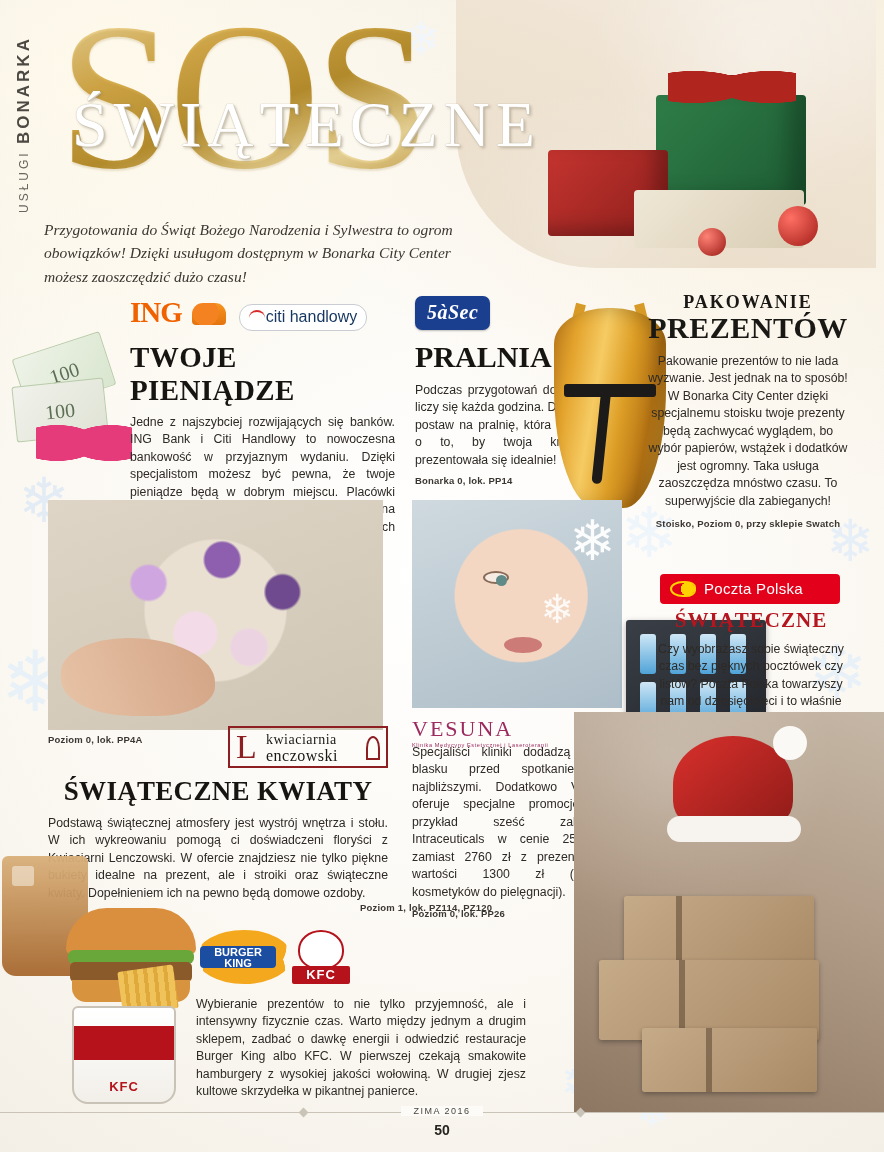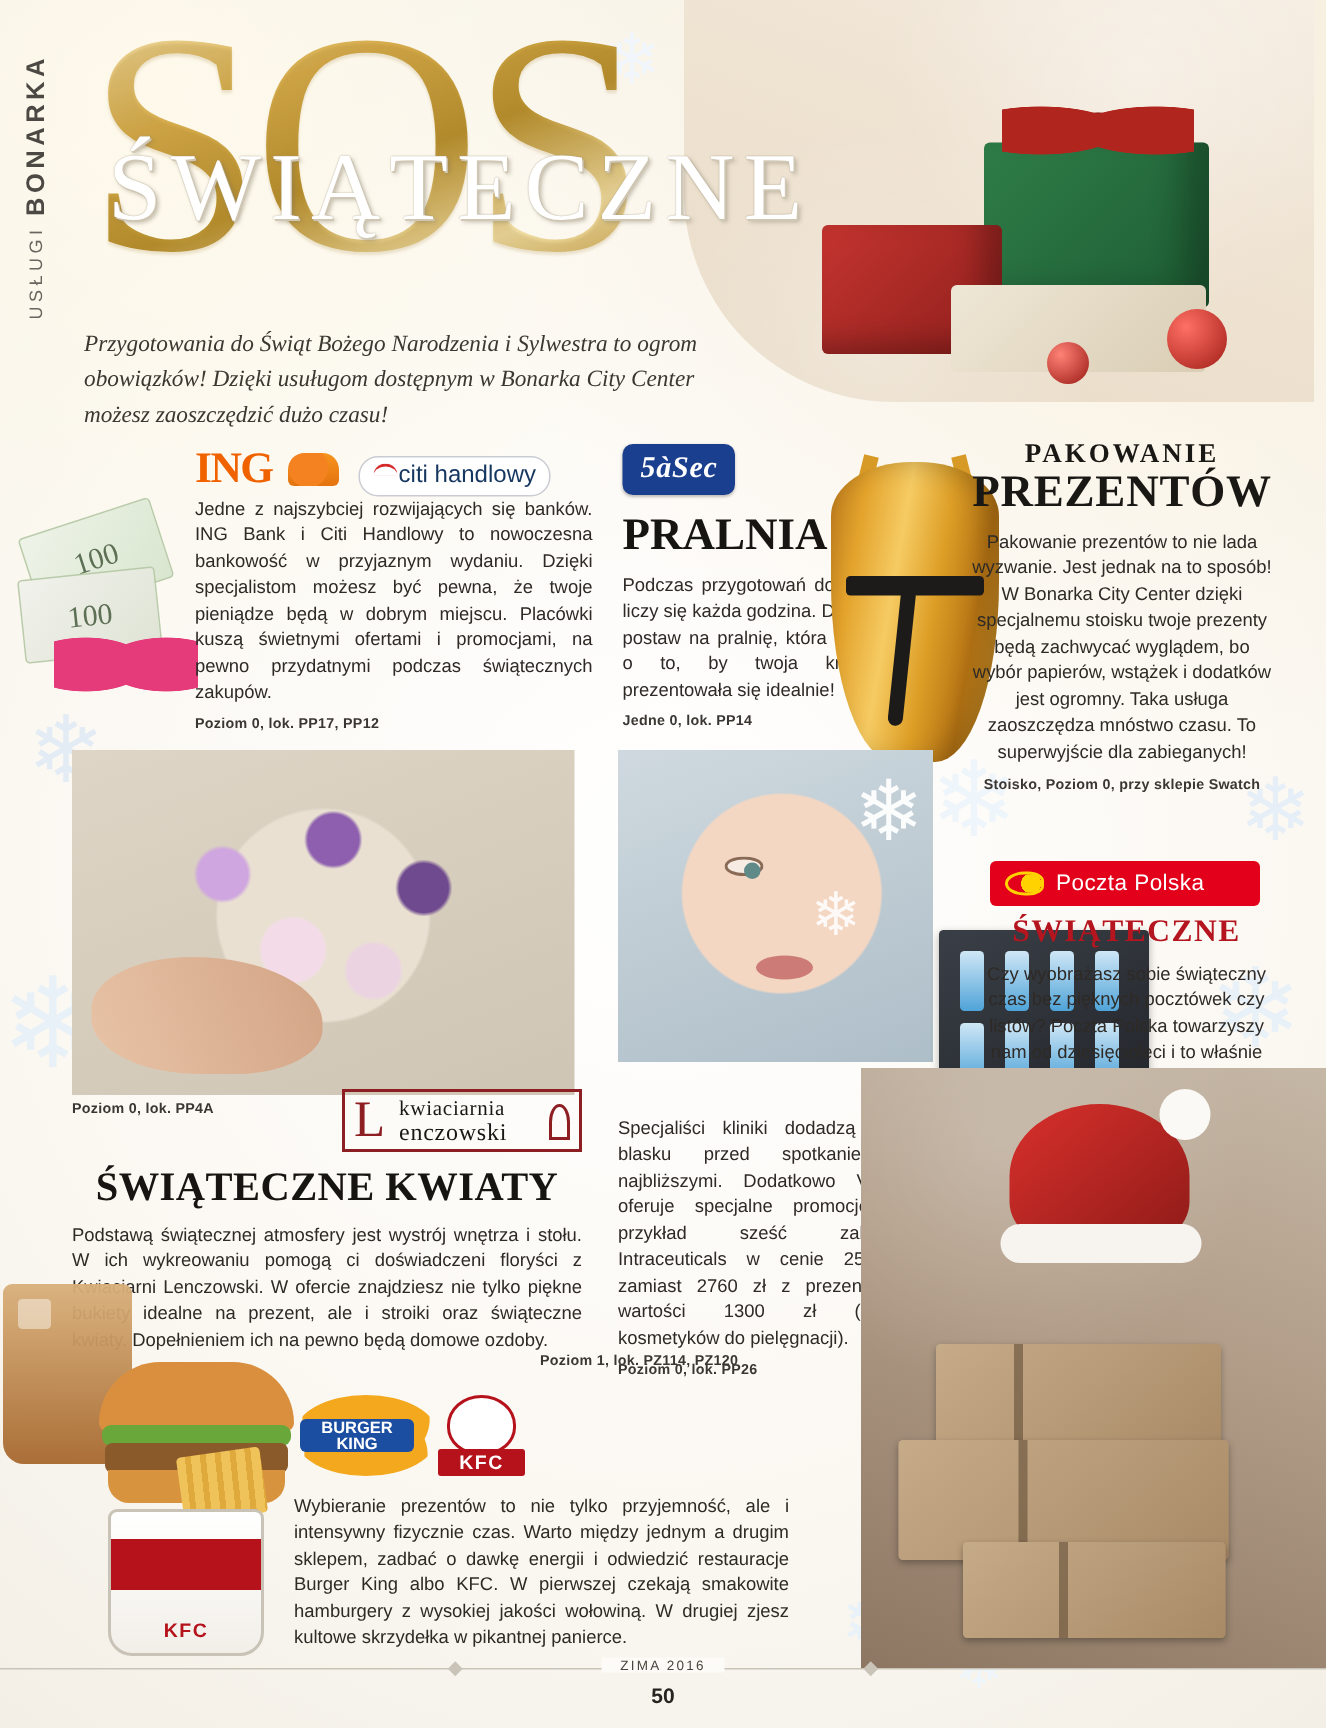--- a/index.html
+++ b/index.html
@@ -41,21 +41,21 @@
     text-shadow: 0 2px 2px rgba(150,110,30,0.18);
   }
   .swiateczne {
     position:absolute; left:72px; top:88px;
     font-family:"Liberation Serif", serif;
     font-size:64px; letter-spacing:6px; font-weight:normal;
     color:#fff;
     text-shadow: 1px 1px 0 #cfc6b3, 2px 2px 3px rgba(120,110,90,.45), 0 0 1px #a99c82;
   }
   .lede {
-    position:absolute; left:56px; top:218px; width:430px;
+    position:absolute; left:44px; top:218px; width:430px;
     font-family:"Liberation Serif", serif;
     font-style:italic; font-size:15.5px; line-height:1.5; color:#3b3731;
   }
 
   
   .gift-photo {
     position:absolute; right:8px; top:0; width:420px; height:268px;
     background:
       radial-gradient(circle at 72% 18%, rgba(255,255,255,0.35), rgba(0,0,0,0) 45%),
       radial-gradient(circle at 30% 85%, rgba(255,255,255,0.25), rgba(0,0,0,0) 40%),
@@ -280,29 +280,30 @@
     <div class="note note2">100</div>
     <div class="pinkbow"></div>
   </div>
 
   <div class="mod-money">
     <div>
       <span class="ing-logo">ING</span>
       <span class="lion"></span>
       <span class="citi"><i></i><span>citi handlowy</span></span>
     </div>
+    <div class="h-serif title-money">TWOJE PIENIĄDZE</div>
     <div class="body-txt">Jedne z najszybciej rozwijających się banków. ING Bank i Citi Handlowy to nowoczesna bankowość w przyjaznym wydaniu. Dzięki specjalistom możesz być pewna, że twoje pieniądze będą w dobrym miejscu. Placówki kuszą świetnymi ofertami i promocjami, na pewno przydatnymi podczas świątecznych zakupów.</div>
     <div class="loc" style="margin-top:6px">Poziom 0, lok. PP17, PP12</div>
   </div>
 
   <div class="mod-pralnia">
     <span class="sasec"><span>5àSec</span></span>
     <div class="h-serif title-pralnia">PRALNIA</div>
     <div class="body-txt">Podczas przygotowań do świąt liczy się każda godzina. Dlatego postaw na pralnię, która zadba o to, by twoja kreacja prezentowała się idealnie!</div>
-    <div class="loc" style="margin-top:6px">Jedne 0, lok. PP14</div>
+    <div class="loc" style="margin-top:6px">Bonarka 0, lok. PP14</div>
   </div>
 
   <div class="dress">
     <div class="strapL"></div>
     <div class="strapR"></div>
     <div class="cloth"></div>
     <div class="belt"></div>
     <div class="tie"></div>
   </div>
 
@@ -342,20 +343,24 @@
     <span class="vial" style="left:14px;top:14px;"></span>
     <span class="vial" style="left:44px;top:14px;"></span>
     <span class="vial" style="left:74px;top:14px;"></span>
     <span class="vial" style="left:104px;top:14px;"></span>
     <span class="vial" style="left:14px;top:62px;"></span>
     <span class="vial" style="left:44px;top:62px;"></span>
     <span class="vial" style="left:74px;top:62px;"></span>
     <span class="vial" style="left:104px;top:62px;"></span>
   </div>
 
+  <div class="vesuna">
+    <div class="v1">VESUNA</div>
+    <div class="v2">Klinika Medycyny Estetycznej i Laseroterapii</div>
+  </div>
   <div class="mod-uroda">
     <div class="body-txt">Specjaliści kliniki dodadzą cerze blasku przed spotkaniem z najbliższymi. Dodatkowo Vesuna oferuje specjalne promocje. Na przykład sześć zabiegów Intraceuticals w cenie 2540 zł zamiast 2760 zł z prezentem o wartości 1300 zł (zestaw kosmetyków do pielęgnacji).</div>
     <div class="loc" style="margin-top:7px">Poziom 0, lok. PP26</div>
   </div>
 
   <div class="poczta-logo">
     <span class="poczta-horn"></span>
     <span>Poczta Polska</span>
   </div>
   <div class="mod-zyczenia">

